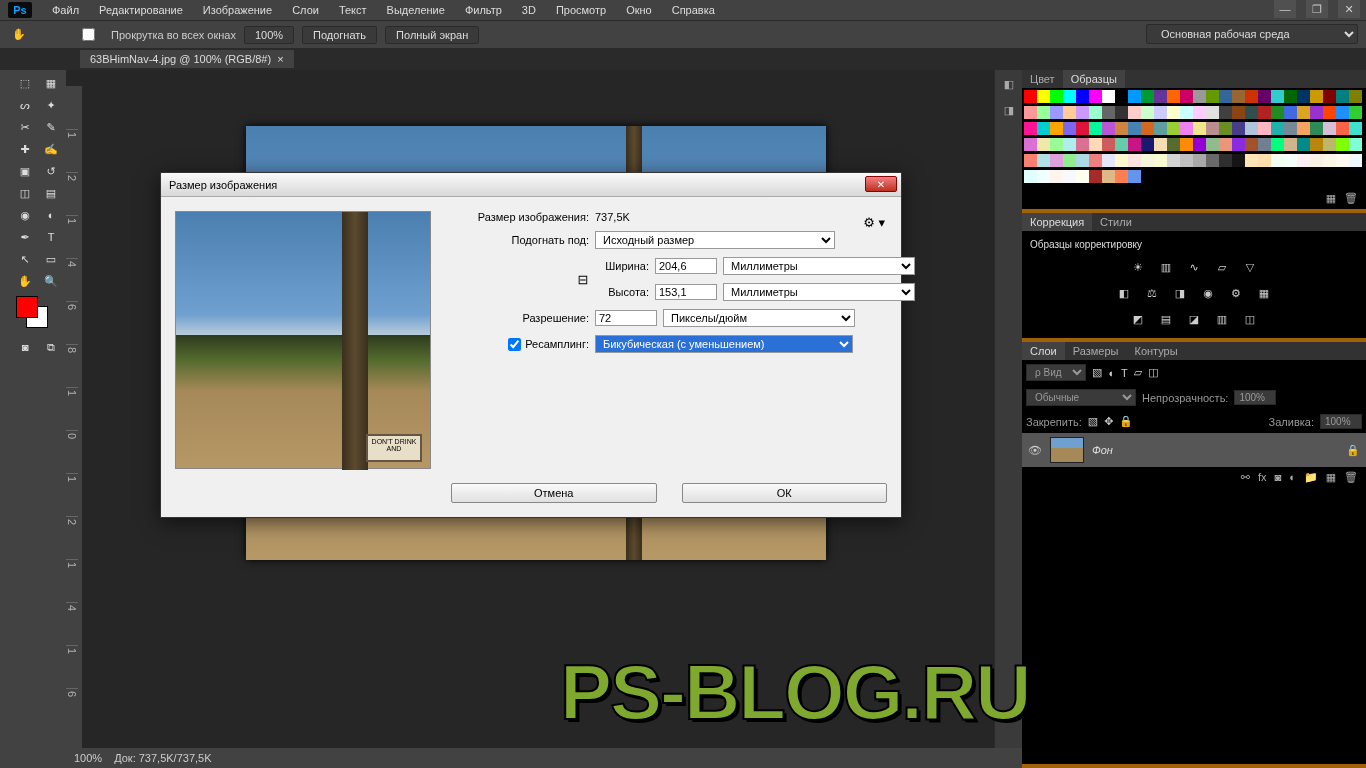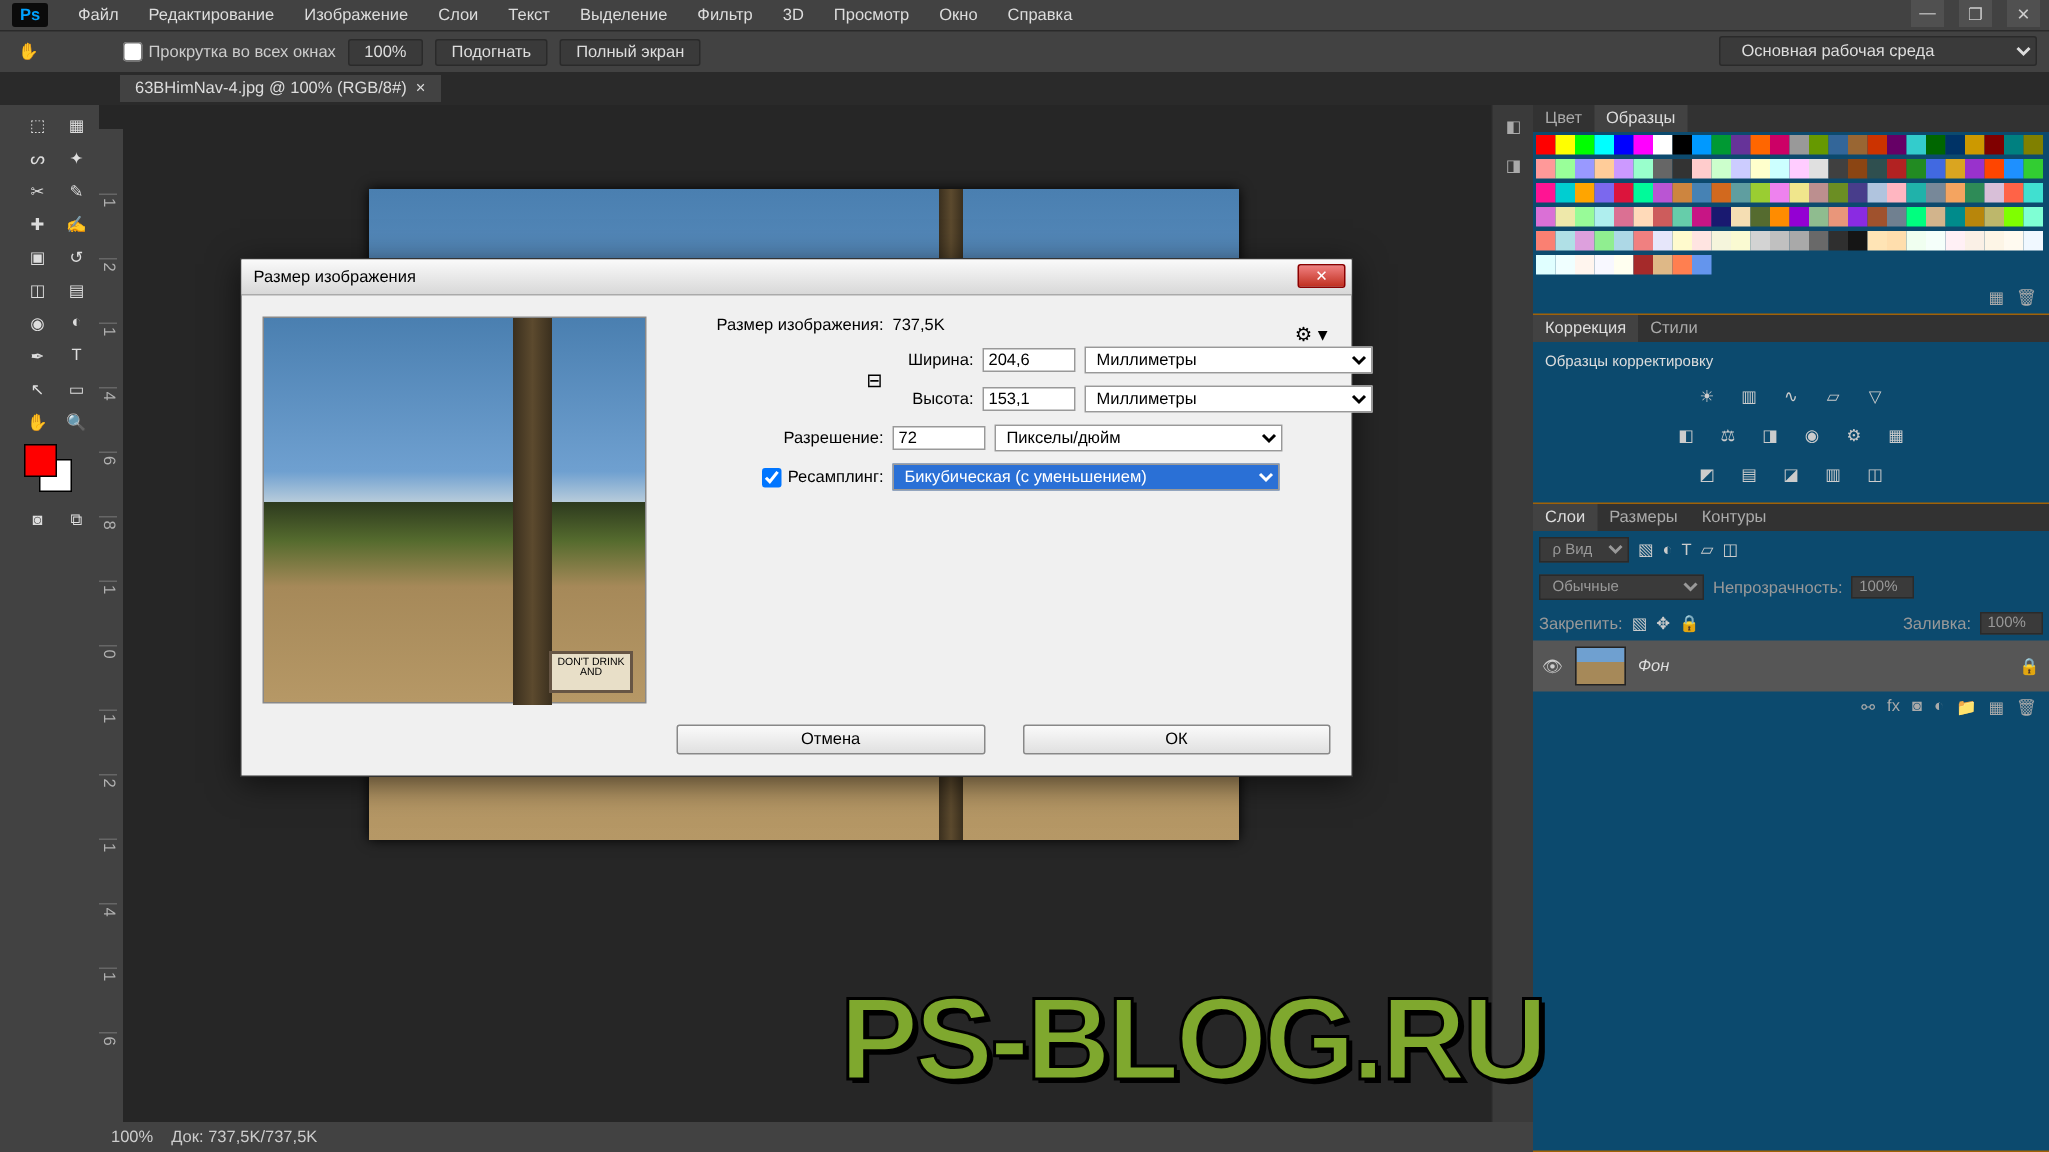--- a/index.html
+++ b/index.html
@@ -6,21 +6,21 @@
 body { background: #323232; color: #ccc; width: 1366px; height: 768px; overflow: hidden; position: relative; }
 
 .menubar { background: #424242; height: 20px; display: flex; align-items: center; padding: 0 8px; gap: 4px; }
 .menubar .ps-logo { width: 24px; height: 16px; background: #0b0b0b; color: #00a2ff; font-weight: bold; display: flex; align-items: center; justify-content: center; border-radius: 2px; margin-right: 8px; }
 .menubar .menu-item { color: #ddd; padding: 2px 8px; cursor: default; }
 .window-ctrls { position: absolute; top: 0; right: 6px; display: flex; gap: 10px; color: #ccc; }
 .window-ctrls span { width: 22px; height: 18px; display: flex; align-items: center; justify-content: center; background: #505050; }
 
 .optbar { background: #424242; height: 28px; display: flex; align-items: center; padding: 0 8px; gap: 8px; border-top: 1px solid #2a2a2a; }
 .optbar .tool-ic { width: 22px; height: 18px; display: flex; align-items: center; justify-content: center; }
-.optbar .chk { display: flex; align-items: center; gap: 4px; color: #ccc; padding-left: 44px; }
+.optbar .chk { display: flex; align-items: center; gap: 16px; color: #ccc; padding-left: 44px; }
 .optbar .chk input { accent-color: #555; }
 .btn-dark { background: #3a3a3a; border: 1px solid #2a2a2a; color: #ddd; padding: 2px 10px; border-radius: 2px; }
 .wk-sel { position: absolute; right: 8px; top: 24px; }
 
 .tabstrip { background: #2a2a2a; height: 22px; display: flex; align-items: center; padding-left: 80px; }
 .tabstrip .doc-tab { background: #424242; padding: 3px 10px; display: flex; align-items: center; gap: 6px; color: #ddd; }
 
 .main { display: flex; height: calc(100% - 70px); }
 .tools-strip { width: 10px; background: #424242; }
 .toolbox { width: 56px; background: #424242; display: flex; flex-wrap: wrap; align-content: flex-start; padding: 2px; gap: 0; }
@@ -34,21 +34,21 @@
 .ruler-h span { width: 43px; flex: none; border-left: 1px solid #666; padding-left: 2px; }
 .ruler-v { position: absolute; top: 16px; left: 0; width: 16px; bottom: 0; background: #424242; color: #b0b0b0; font-size: 9px; }
 .ruler-v span { display: block; height: 43px; border-top: 1px solid #666; writing-mode: vertical-lr; padding-top: 2px; }
 .doc { position: absolute; top: 56px; left: 180px; width: 580px; height: 434px; background: linear-gradient(180deg,#4a7fb0 0%,#6fa0d0 35%,#b8ccdb 42%,#2d3a1e 42%,#556b2e 50%,#a68959 58%,#b69866 100%); box-shadow: 0 0 8px #000; }
 .signboard { position: absolute; top: 268px; left: 360px; width: 56px; height: 38px; background: #e8dfc8; border: 2px solid #654321; font-size: 7px; text-align: center; color: #333; padding-top: 3px; line-height: 1.2; }
 .pole { position: absolute; top: 0; left: 380px; width: 16px; height: 434px; background: linear-gradient(90deg,#3a2f1e,#5c4a2e,#3a2f1e); }
 
 .panel-col { width: 344px; background: #424242; display: flex; flex-direction: column; }
 .panel-mini { width: 28px; background: #3a3a3a; border-left: 1px solid #2a2a2a; }
 .panel-mini .mi { width: 24px; height: 24px; margin: 2px; display: flex; align-items: center; justify-content: center; color: #aaa; }
-.panel { background: #0c4a6e; border-bottom: 1px solid #a16207; }
+.panel { background: #000000; border-bottom: 4px solid #a16207; }
 .panel .tabs { display: flex; background: #323232; }
 .panel .tabs .tab { padding: 3px 8px; color: #aaa; }
 .panel .tabs .tab.act { background: #424242; color: #ddd; }
 .swatch-grid { display: flex; flex-wrap: wrap; padding: 2px; height: 100px; overflow: hidden; }
 .swatch-grid .sw { width: 13px; height: 13px; }
 .adjust { padding: 6px; }
 .adjust .row { display: flex; gap: 6px; justify-content: center; padding: 4px 0; }
 .adjust .ai { width: 22px; height: 18px; display: flex; align-items: center; justify-content: center; color: #ccc; }
 .layer-panel .opts { display: flex; gap: 6px; padding: 4px; align-items: center; }
 .layer-panel .opts select, .layer-panel .opts input { background: #3a3a3a; border: 1px solid #2a2a2a; color: #999; font-size: 10px; padding: 1px 4px; }
@@ -434,20 +434,24 @@
       <div class="dp-sign">DON'T
 DRINK AND</div>
     </div>
     <div class="form">
       <span class="gearic">⚙ ▾</span>
       <div class="frow">
           <span class="lbl">Размер изображения:</span>
           <span class="val">737,5K</span>
         </div>
       <div class="frow">
+          <span class="lbl">Подогнать под:</span>
+          <select class="wide"><option>Исходный размер</option></select>
+        </div>
+      <div class="frow">
         <span style="width:124px"></span>
         <span class="link-ic">⊟</span>
         <div style="display:flex;flex-direction:column;gap:8px">
           <div class="frow" style="gap:6px">
               <span style="width:52px;text-align:right">Ширина:</span>
               <input type="text" value="204,6" style="">
               <select class="unit"><option>Миллиметры</option></select>
             </div>
           <div class="frow" style="gap:6px">
               <span style="width:52px;text-align:right">Высота:</span>

